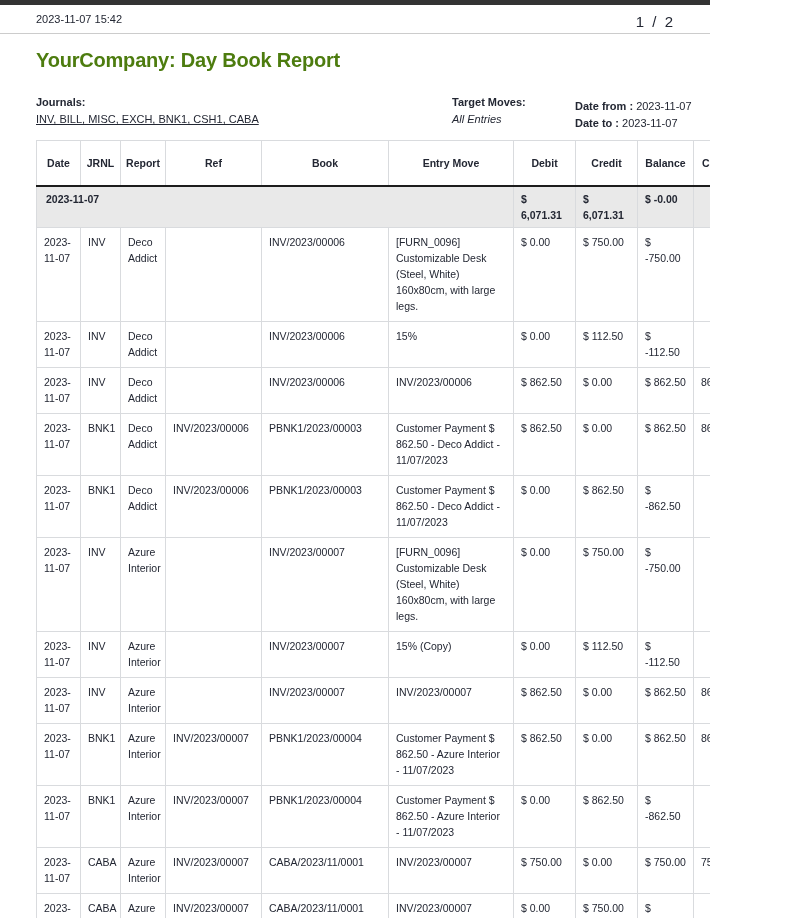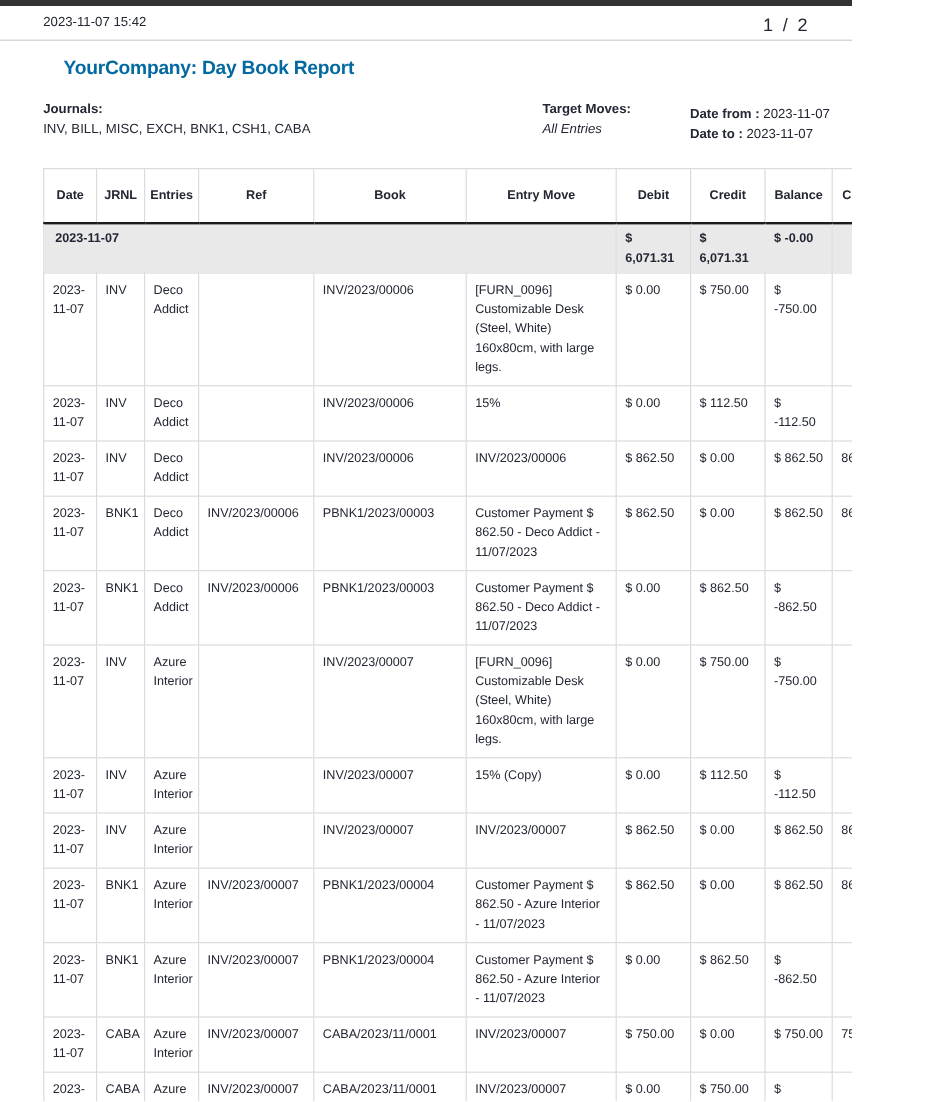--- a/index.html
+++ b/index.html
@@ -3,26 +3,26 @@
 <meta charset="utf-8">
 <style>
   html,body{margin:0;padding:0;background:#ffffff;}
   .page{position:relative;width:710px;height:918px;overflow:hidden;background:#fff;
         font-family:"Liberation Sans", sans-serif;color:#232733;}
   .topbar{position:absolute;left:0;top:0;width:790px;height:5px;background:#333333;}
   .hdr-left{position:absolute;left:36px;top:13px;font-size:11px;}
   .hdr-center{position:absolute;left:0;right:0;top:13px;text-align:center;font-size:11px;}
   .hdr-right{position:absolute;right:35px;top:13px;font-size:15px;letter-spacing:2px;}
   .hdr-rule{position:absolute;left:0;top:33px;width:790px;height:1px;background:#cccccc;}
-  .title{position:absolute;left:53px;top:49px;font-size:16px;font-weight:700;letter-spacing:-0.2px;color:#0369a1;}
+  .title{position:absolute;left:36px;top:49px;font-size:20px;font-weight:700;letter-spacing:-0.2px;color:#4d7c0f;}
   .flabel{font-weight:700;font-size:11px;}
   .fvalue{font-size:11px;}
-  .pos{position:absolute;white-space:nowrap;}
+  .pos{position:absolute;white-space:nowrap;margin-top:11px;}
   .j-label{left:36px;top:85px;}
-  .j-value{left:36px;top:102px;}
+  .j-value{left:36px;top:102px;text-decoration:underline;}
   .t-label{left:452px;top:85px;}
   .t-value{left:452px;top:102px;font-style:italic;}
   .d-from{left:575px;top:85px;}
   .d-to{left:575px;top:102px;text-align:center;}
 
   table.report{position:absolute;left:36px;top:140px;width:720px;border-collapse:collapse;
                table-layout:fixed;font-size:10.5px;color:#232733;}
   table.report th{border:1px solid #d9dbde;border-bottom:2px solid #1c1c1c;
                   font-weight:700;text-align:center;padding:14px 4px;line-height:16px;font-size:10.5px;}
   table.report td{border:1px solid #d9dbde;vertical-align:top;
@@ -61,21 +61,21 @@
         <col style="width:125px">
       <col style="width:62px">
         <col style="width:62px">
         <col style="width:56px">
         <col style="width:63px">
     </colgroup>
     <thead>
       <tr>
         <th>Date</th>
         <th>JRNL</th>
-        <th>Entries</th>
+        <th>Report</th>
         <th>Ref</th>
         <th>Book</th>
         <th>Entry Move</th>
         <th>Debit</th>
         <th>Credit</th>
         <th>Balance</th>
         <th>Currency</th>
       </tr>
     </thead>
     <tbody>

